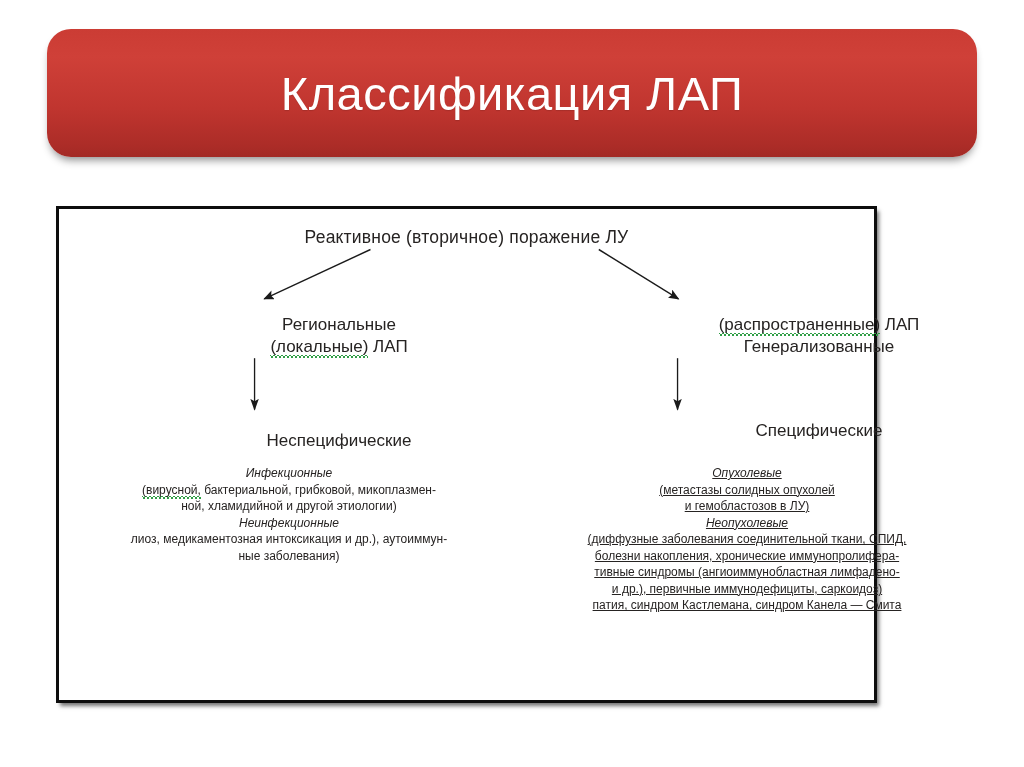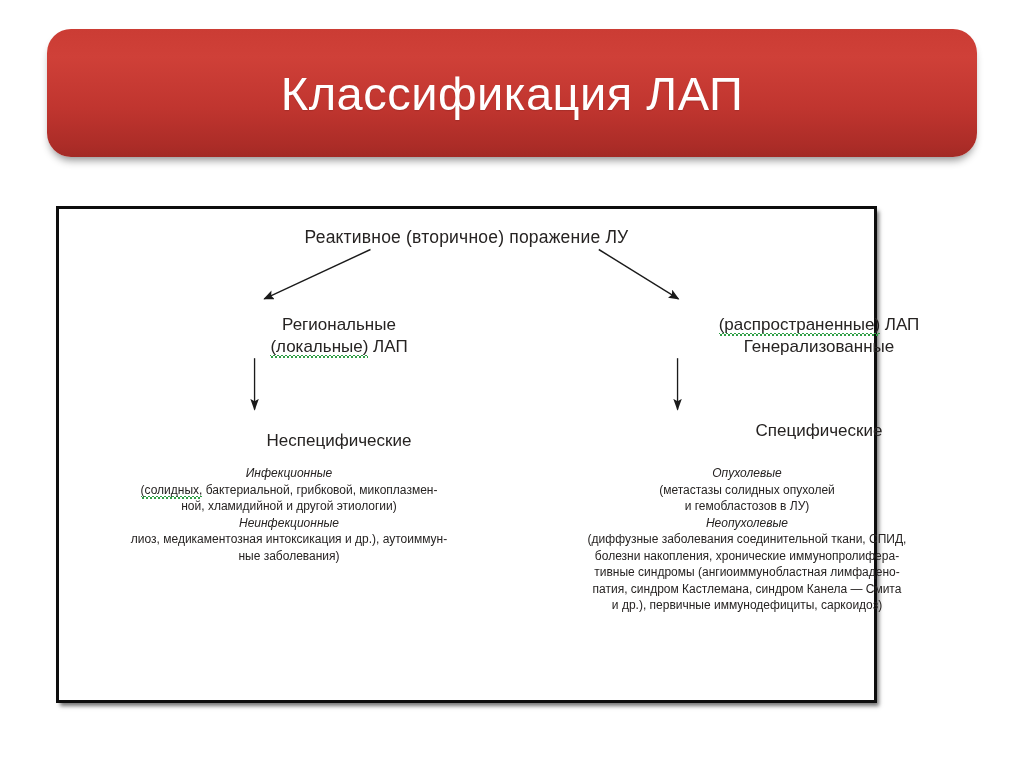--- a/index.html
+++ b/index.html
@@ -126,20 +126,21 @@
 
   #block-left {
     left: 4px;
     width: 452px;
     top: 256px;
   }
   #block-right {
     left: 458px;
     width: 460px;
     top: 256px;
+    text-decoration: underline;
   }
 
   
   .sq {
     background-image:
       linear-gradient(45deg, transparent 42%, #2f9e45 42%, #2f9e45 56%, transparent 56%),
       linear-gradient(-45deg, transparent 42%, #2f9e45 42%, #2f9e45 56%, transparent 56%);
     background-size: 4px 3px;
     background-repeat: repeat-x;
     background-position: 0 100%;
@@ -189,34 +190,34 @@
   <div class="node" id="node-left-2">
     <span class="ln">Неспецифические</span>
   </div>
 
   <div class="node" id="node-right-2">
     <span class="ln">Специфические</span>
   </div>
 
   <div class="block" id="block-left">
     <span class="hdr">Инфекционные</span>
-    <span class="ln"><span class="sq">(солидных,</span><span> бактериальной,  грибковой,  микоплазмен-</span></span>
+    <span class="ln"><span class="sq">(вирусной,</span><span> бактериальной,  грибковой,  микоплазмен-</span></span>
     <span class="ln">ной, хламидийной и другой этиологии)</span>
 
     <span class="hdr">Неинфекционные</span>
     <span class="ln">лиоз, медикаментозная  интоксикация  и др.), аутоиммун-</span>
     <span class="ln">ные заболевания)</span>
   </div>
 
   <div class="block" id="block-right">
     <span class="hdr">Опухолевые</span>
     <span class="ln">(метастазы  солидных  опухолей</span>
     <span class="ln">и гемобластозов  в ЛУ)</span>
 
     <span class="hdr">Неопухолевые</span>
     <span class="ln">(диффузные заболевания  соединительной  ткани,  СПИД,</span>
     <span class="ln">болезни накопления,  хронические иммунопролифера-</span>
     <span class="ln">тивные синдромы (ангиоиммунобластная  лимфадено-</span>
+    <span class="ln">и др.), первичные иммунодефициты, саркоидоз)</span>
     <span class="ln">патия, синдром Кастлемана,  синдром Канела — Смита</span>
-    <span class="ln">и др.), первичные иммунодефициты, саркоидоз)</span>
   </div>
 
 </div>
 
 </body></html>

